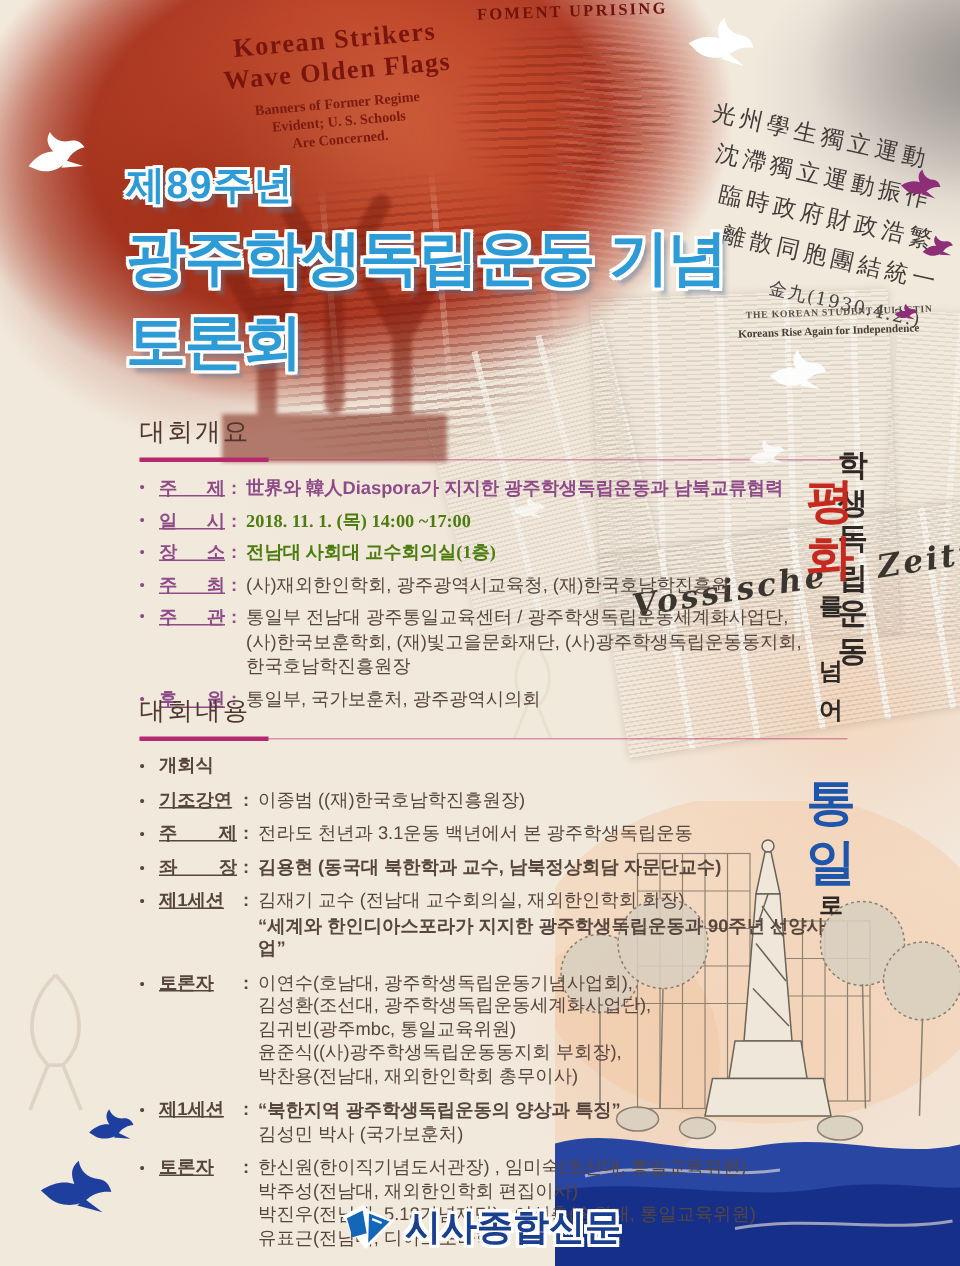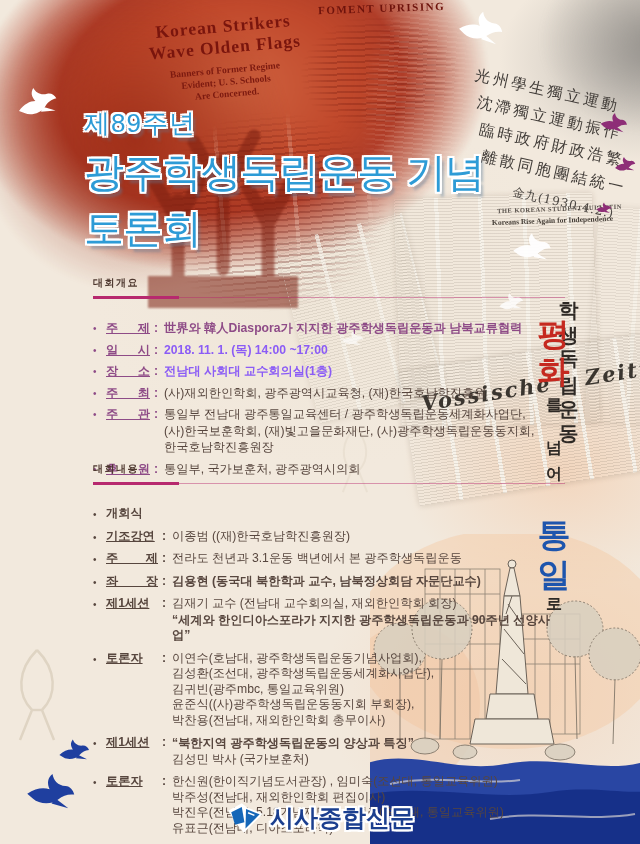--- a/index.html
+++ b/index.html
@@ -63,60 +63,60 @@
   .bul-mast{left:497px;top:205px;z-index:3;transform:rotate(-2deg);
     font-family:"Liberation Serif",serif;font-weight:700;font-size:6.5px;color:#57504a;letter-spacing:.5px;}
   .bul-head{left:492px;top:216px;z-index:3;transform:rotate(-2deg);
     font-family:"Liberation Serif",serif;font-weight:700;font-size:7.5px;color:#474039;}
   .zeitung{left:420px;top:370px;z-index:3;transform:rotate(-9deg);white-space:nowrap;
     font-family:"DejaVu Serif",serif;font-style:italic;font-weight:700;font-size:21px;
     color:#3a352f;letter-spacing:2px;}
   .zeitung .gap{display:inline-block;width:34px;}
 
   
-  .title{left:84px;top:106px;z-index:8;color:#2d9bd6;font-weight:400;}
+  .title{left:84px;top:106px;z-index:8;color:#2d9bd6;font-weight:700;}
   .t-outline{text-shadow:-2px -2px 0 #fff,2px -2px 0 #fff,-2px 2px 0 #fff,2px 2px 0 #fff,
     -2px 0 0 #fff,2px 0 0 #fff,0 2px 0 #fff,0 -2px 0 #fff,4px 5px 3px rgba(95,125,155,.55);}
   .t-era{font-size:26px;letter-spacing:1px;}
   .t-main{font-size:40px;letter-spacing:-1px;line-height:50px;margin-top:6px;}
 
   
   .motto-side{left:556px;top:286px;z-index:6;writing-mode:vertical-rl;
     font-family:"DejaVu Serif",serif;font-weight:700;font-size:20px;letter-spacing:5px;color:#2e2925;}
   .motto-main{left:531px;top:296px;z-index:6;writing-mode:vertical-rl;
     font-family:"DejaVu Serif",serif;font-weight:700;color:#2e2925;}
   .motto-main span{display:inline-block;}
   .m-peace{font-size:32px;letter-spacing:5px;color:#c5291f;}
   .m-bridge{font-size:16px;letter-spacing:10px;margin-top:10px;}
   .m-unity{font-size:33px;letter-spacing:5px;margin-top:12px;color:#1e55ad;}
   .m-to{font-size:16px;margin-top:8px;}
 
   
   .sec{position:absolute;left:93px;width:472px;z-index:5;}
   .sec-ov{top:276px;}
   .sec-pg{top:462px;}
-  .sec-h{font-size:10px;font-weight:700;color:#4e382f;letter-spacing:1.5px;
-    padding-bottom:7px;border-bottom:1px solid rgba(183,41,110,.45);margin-bottom:22px;position:relative;}
+  .sec-h{font-size:17px;font-weight:400;color:#4e382f;letter-spacing:1.5px;
+    padding-bottom:7px;border-bottom:1px solid rgba(183,41,110,.45);margin-bottom:10px;position:relative;}
   .sec-h::after{content:'';position:absolute;left:0;bottom:-2px;width:86px;height:3px;background:#b7296e;}
   .row{display:flex;align-items:flex-start;font-size:12.2px;}
   .sec-ov .row{line-height:16.5px;margin-bottom:5px;}
   .sec-pg .row{line-height:15.5px;margin-bottom:7px;}
   .bullet{width:13px;flex:none;font-size:10px;transform:translateY(1px);}
   .sec-ov .bullet,.sec-ov .lbl{color:#8e4b87;}
   .sec-pg .bullet,.sec-pg .lbl,.sec-pg .solo{color:#57463e;}
   .lbl{flex:none;font-weight:700;text-align:justify;text-align-last:justify;text-decoration:underline;}
   .sec-ov .lbl{width:44px;}
   .sec-pg .lbl{width:52px;}
   .colon{flex:none;padding:0 6px 0 4px;font-weight:700;color:#57463e;}
   .sec-ov .colon{color:#8e4b87;}
   .val{flex:1;}
   .solo{font-weight:600;}
   .val.dark,.sec-pg .val{color:#57463e;font-weight:500;}
   .val.purple{color:#8e4b87;font-weight:600;}
-  .val.purple-bold{color:#8b5cf6;font-weight:700;}
+  .val.purple-bold{color:#4d7c0f;font-weight:700;font-family:Liberation Serif, serif;}
   .val.bold .vline{font-weight:700;}
   .vline.quote{font-weight:700;margin-top:1px;}
 
   
   .dove{position:absolute;z-index:7;}
 
   
   .sketch{right:0;bottom:0;z-index:1;}
   .ribbon{z-index:0;opacity:.9;}
 

